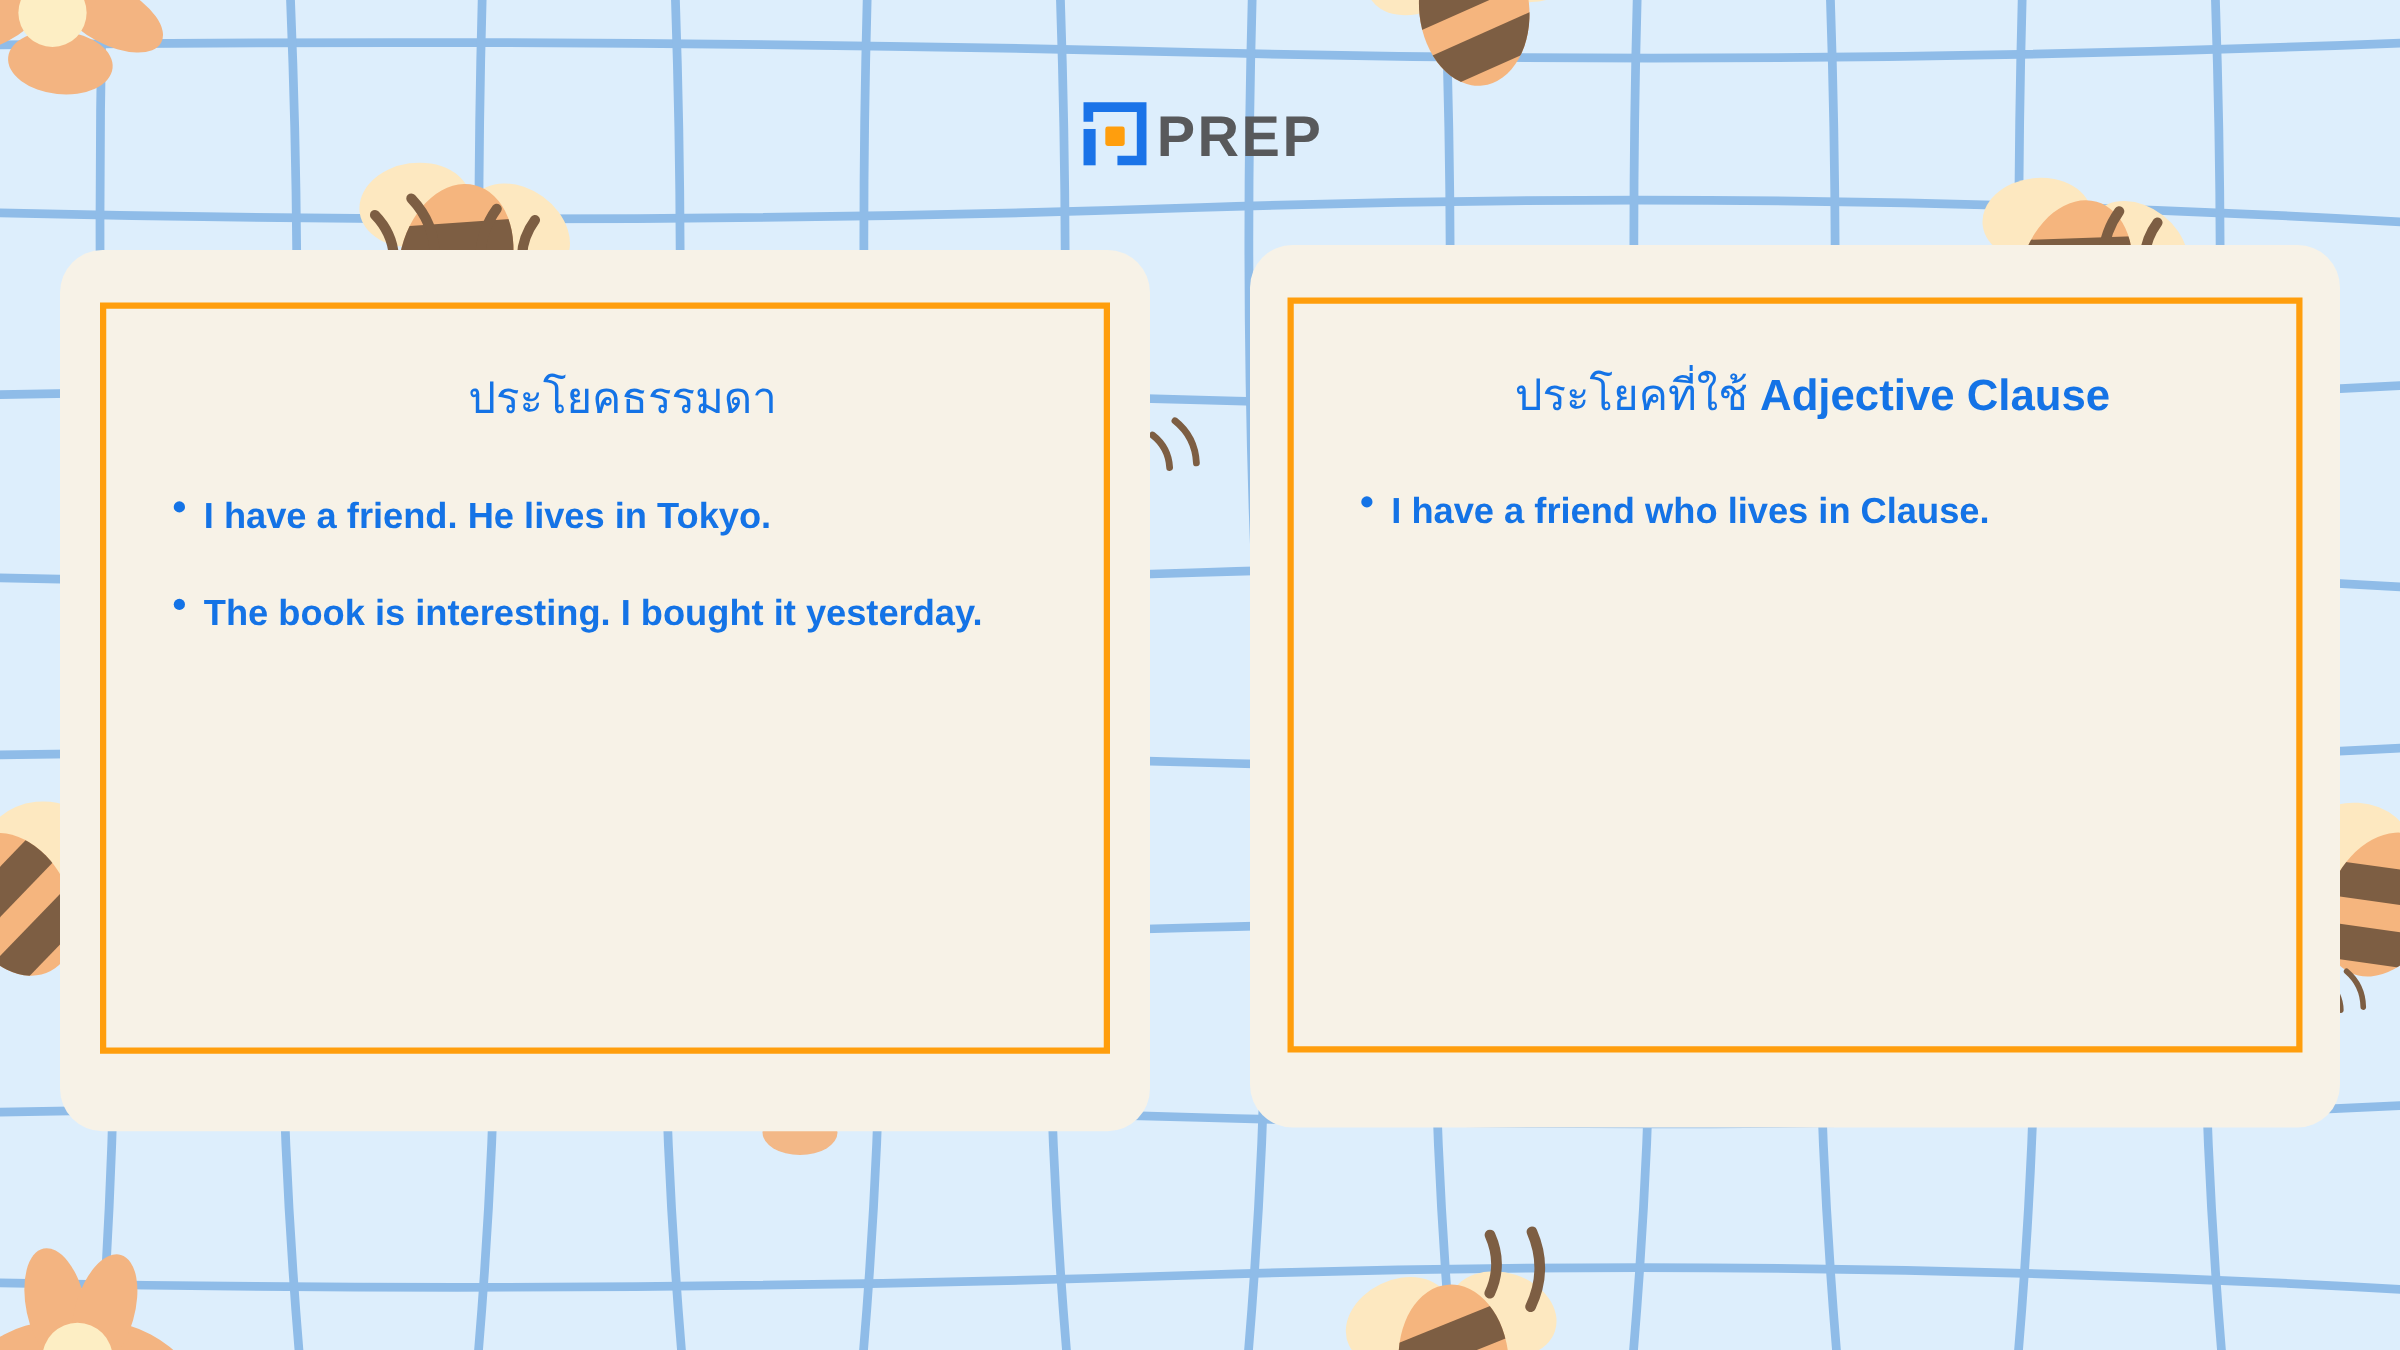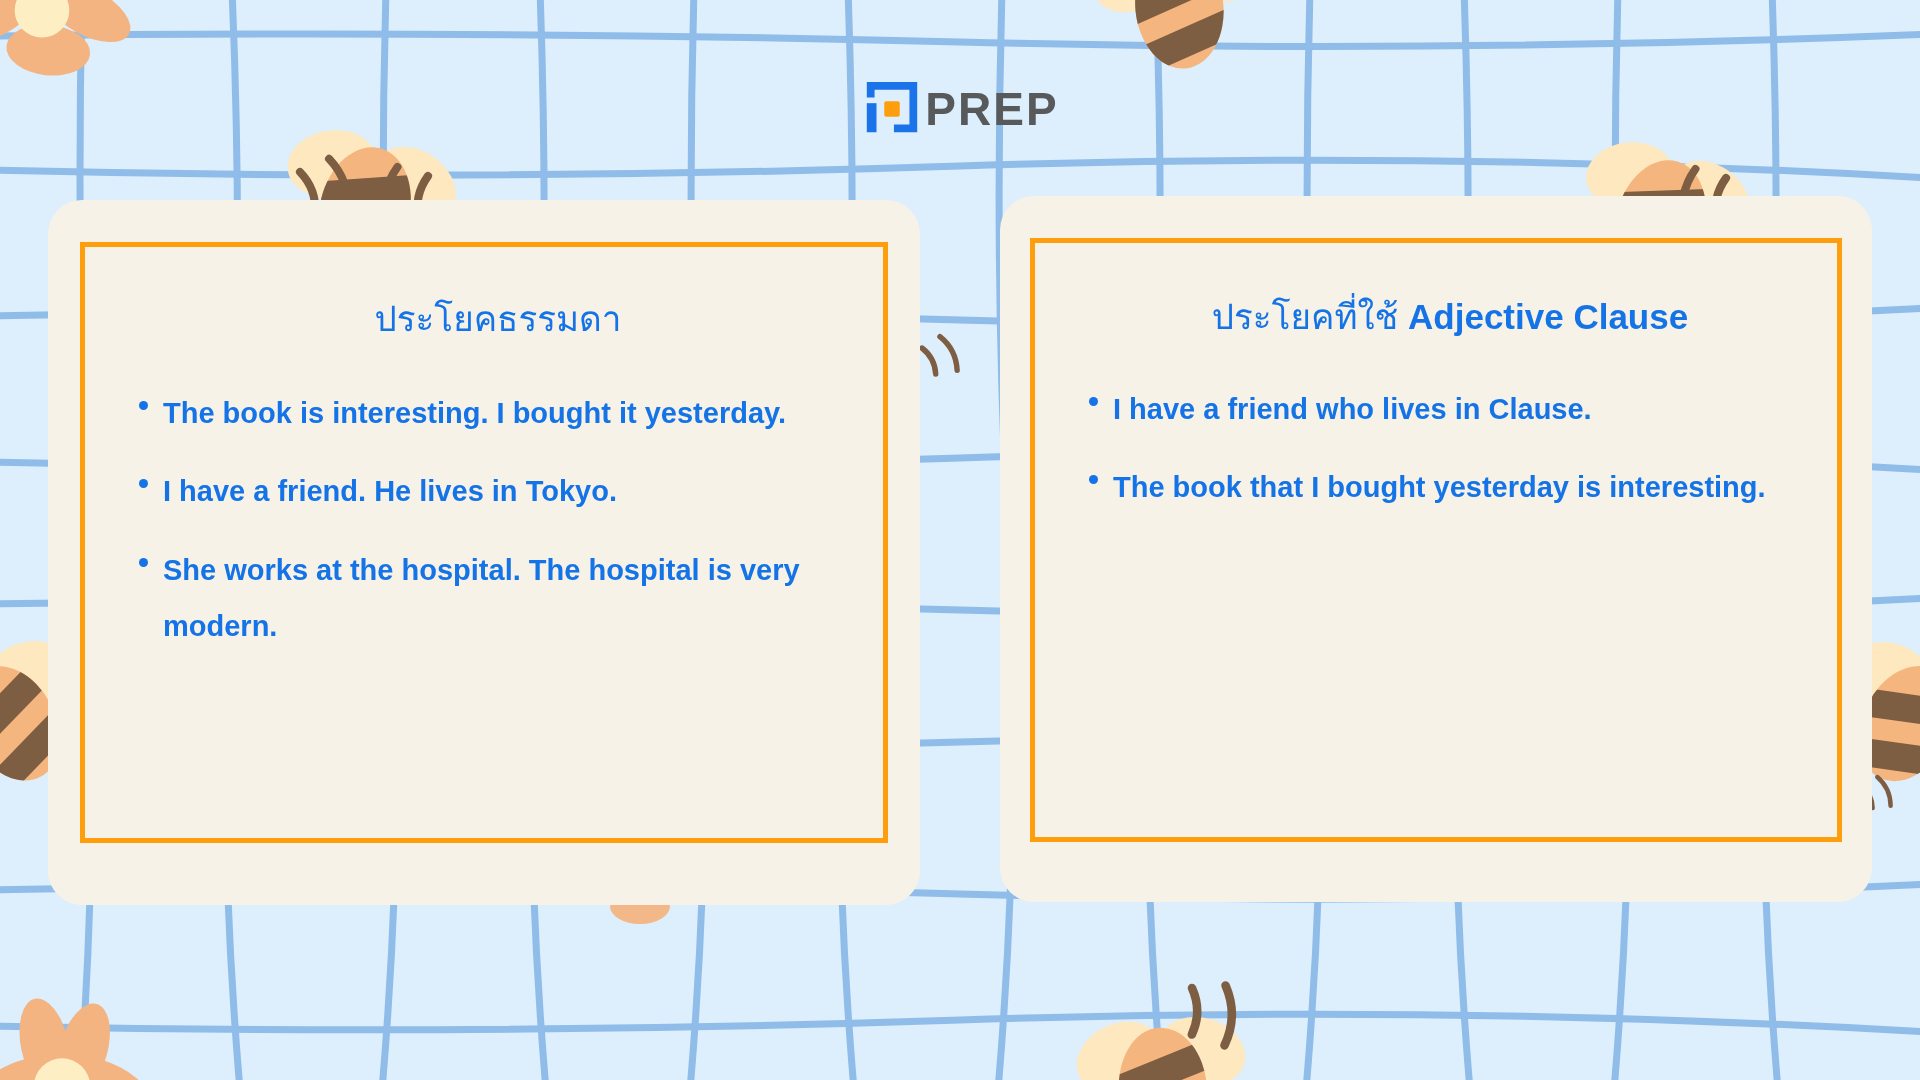--- a/index.html
+++ b/index.html
@@ -226,30 +226,28 @@
   </svg>
   <span class="logo-word">PREP</span>
 </div>
 
 <div class="card" id="card-left">
   <div class="card-inner">
     <div class="card-heading">
       <span>ประโยคธรรมดา</span>
     </div>
     <ul class="bullets">
+      <li><span>I have a friend. He lives in Tokyo.</span></li>
       <li><span>The book is interesting. I bought it yesterday.</span></li>
-      <li><span>I have a friend. He lives in Tokyo.</span></li>
-      <li><span>She works at the hospital. The hospital is very modern.</span></li>
     </ul>
   </div>
 </div>
 
 <div class="card" id="card-right">
   <div class="card-inner">
     <div class="card-heading">
       <span>ประโยคที่ใช้ </span><span class="hl">Adjective Clause</span>
     </div>
     <ul class="bullets">
       <li><span>I have a friend who lives in Clause.</span></li>
-      <li><span>The book that I bought yesterday is interesting.</span></li>
     </ul>
   </div>
 </div>
 
 </body></html>

